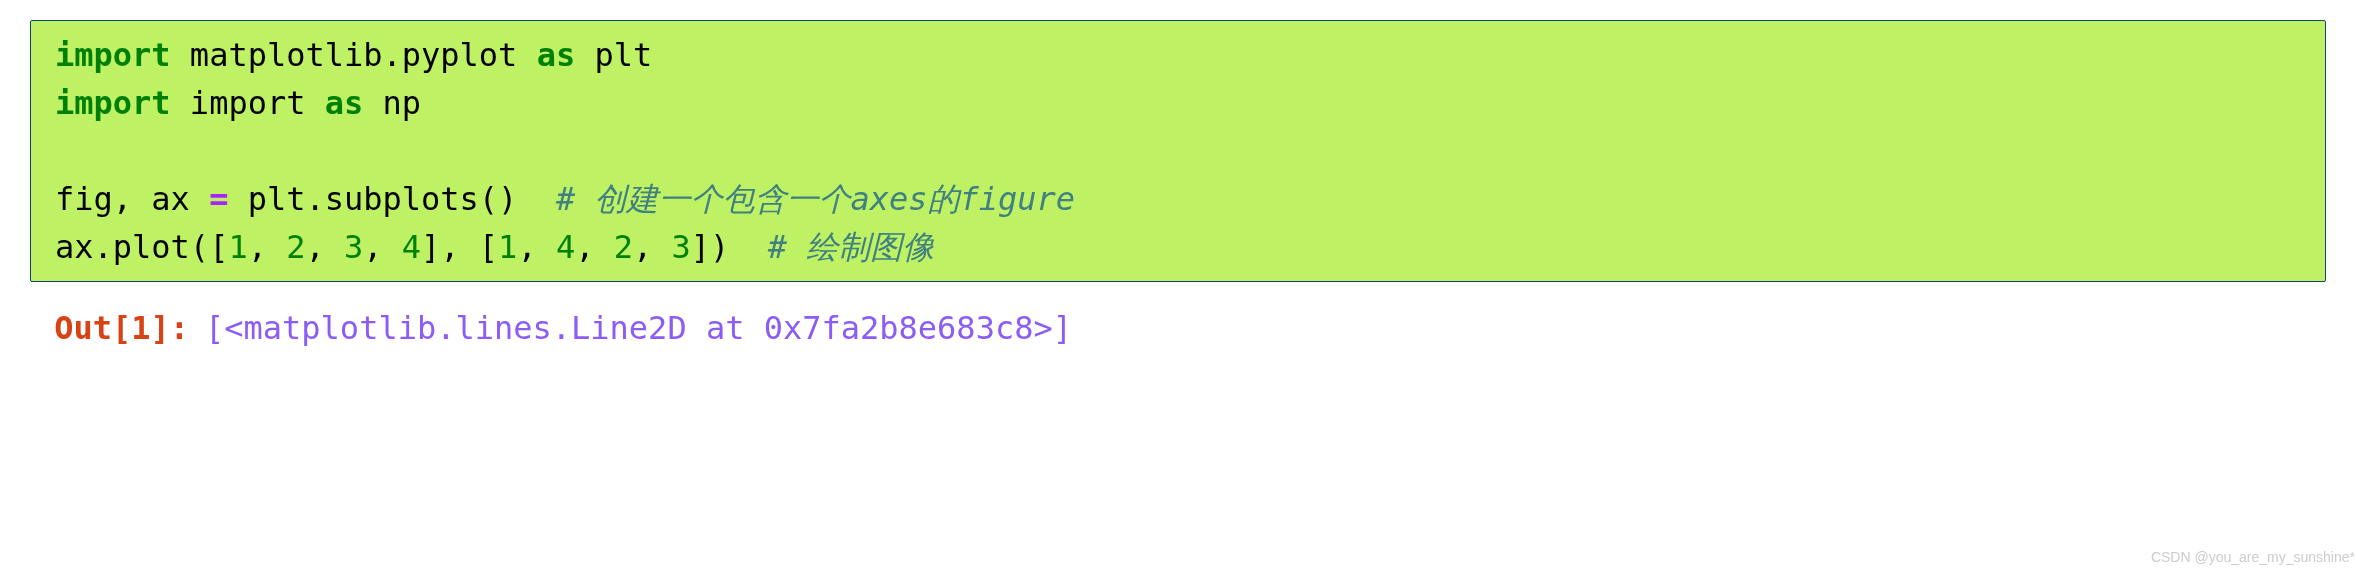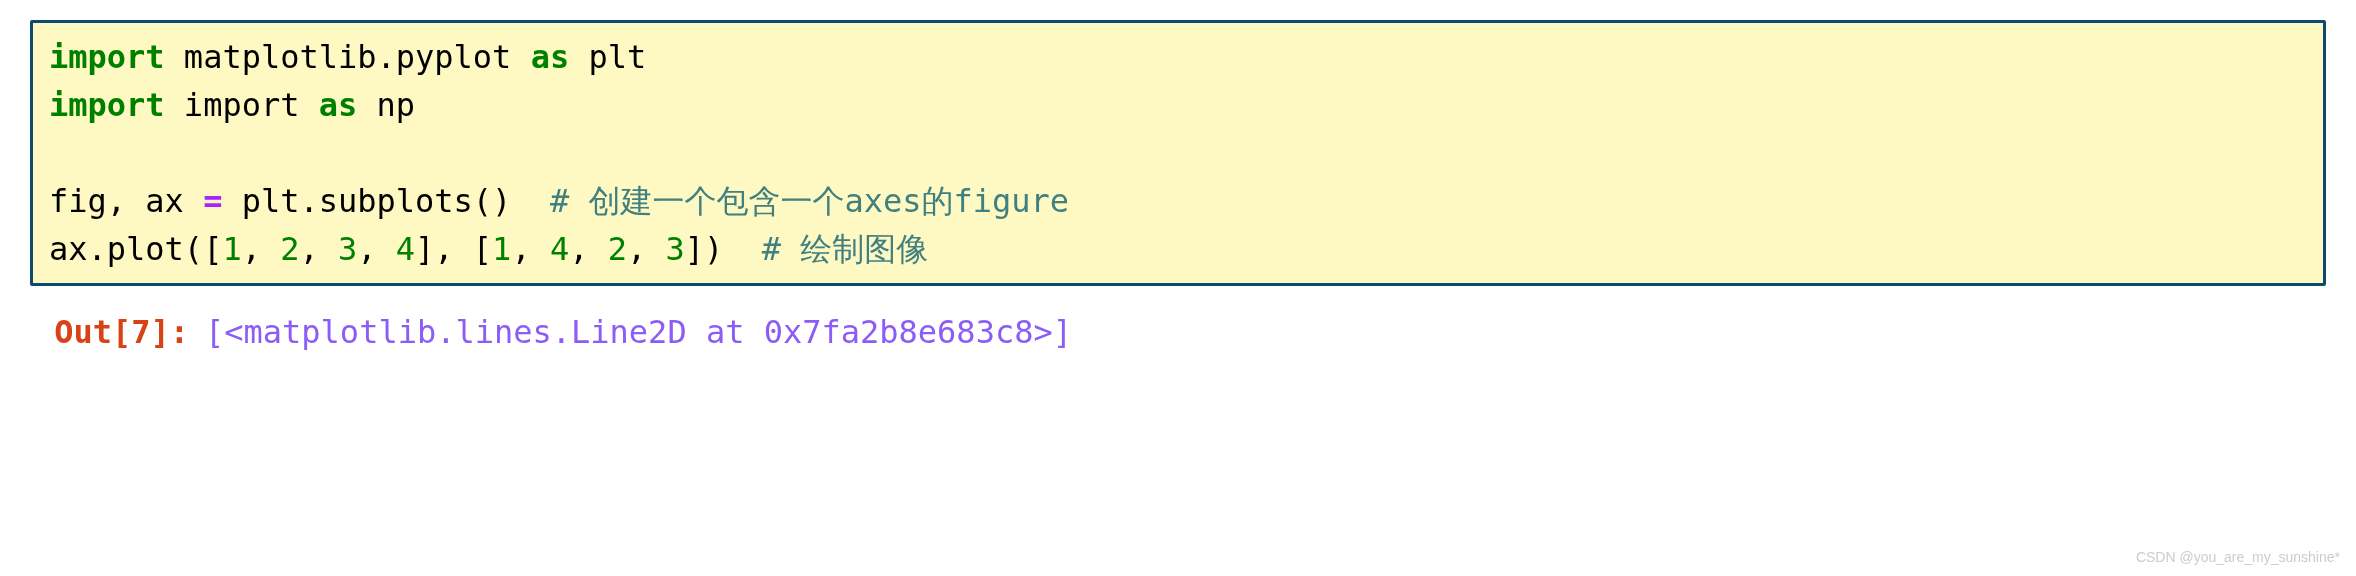--- a/index.html
+++ b/index.html
@@ -37,24 +37,24 @@
 
     .prompt-out {
       color: #D84315;
     }
 
     .cell-content {
       flex: 1;
     }
 
     .code-box {
-      border: 3px solid #0c4a6e;
-      background: #fef9c3;
+      border: 1px solid #0c4a6e;
+      background: #bef264;
       border-radius: 2px;
-      padding: 10px 16px;
+      padding: 10px 24px;
     }
 
     pre {
       font-family: inherit;
       white-space: pre;
       margin: 0;
     }
 
     .tok-keyword {
       color: #008000;
@@ -65,30 +65,31 @@
       color: #AA22FF;
       font-weight: bold;
     }
 
     .tok-num {
       color: #008000;
     }
 
     .tok-comment {
       color: #408080;
+      font-style: italic;
     }
 
     .output-text {
       padding-top: 10px;
       color: #8b5cf6;
     }
 
     .watermark {
       position: fixed;
-      right: 16px;
+      right: 1px;
       bottom: 8px;
       font-size: 14px;
       color: #cccccc;
       font-family: sans-serif;
     }
   </style>
 </head>
 <body>
 
 <div class="cell">
@@ -97,19 +98,19 @@
 <pre><span class="tok-keyword">import</span><span> matplotlib.pyplot </span><span class="tok-keyword">as</span><span> plt
 </span><span class="tok-keyword">import</span><span> import </span><span class="tok-keyword">as</span><span> np
 
 fig, ax </span><span class="tok-op">=</span><span> plt.subplots()  </span><span class="tok-comment"># 创建一个包含一个axes的figure</span><span>
 ax.plot([</span><span class="tok-num">1</span><span>, </span><span class="tok-num">2</span><span>, </span><span class="tok-num">3</span><span>, </span><span class="tok-num">4</span><span>], [</span><span class="tok-num">1</span><span>, </span><span class="tok-num">4</span><span>, </span><span class="tok-num">2</span><span>, </span><span class="tok-num">3</span><span>])  </span><span class="tok-comment"># 绘制图像</span></pre>
     </div>
   </div>
 </div>
 
 <div class="cell">
-  <div class="prompt prompt-out">Out[7]:</div>
+  <div class="prompt prompt-out">Out[1]:</div>
   <div class="cell-content">
     <pre class="output-text">[&lt;matplotlib.lines.Line2D at 0x7fa2b8e683c8&gt;]</pre>
   </div>
 </div>
 
 <div class="watermark">CSDN @you_are_my_sunshine*</div>
 
 </body></html>

